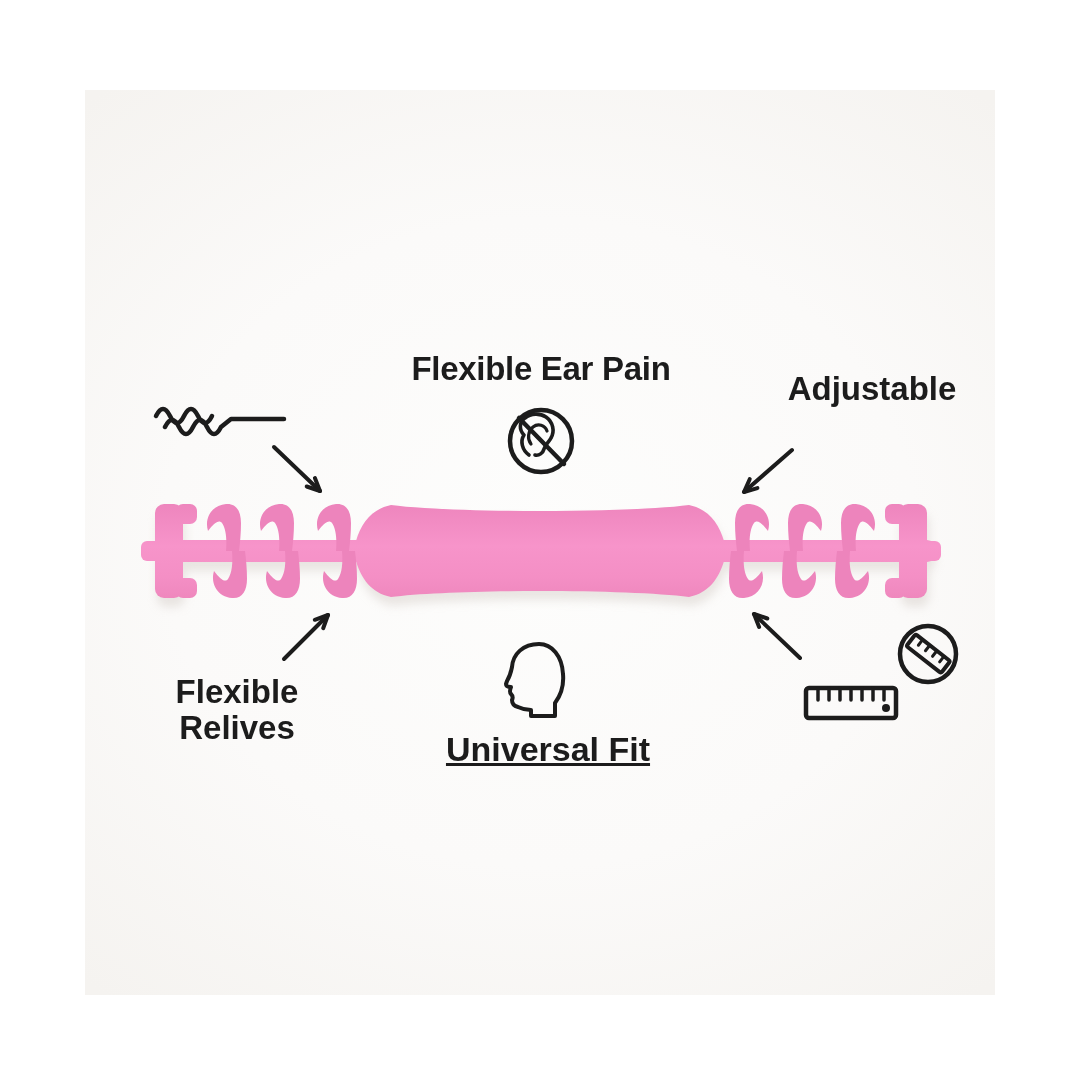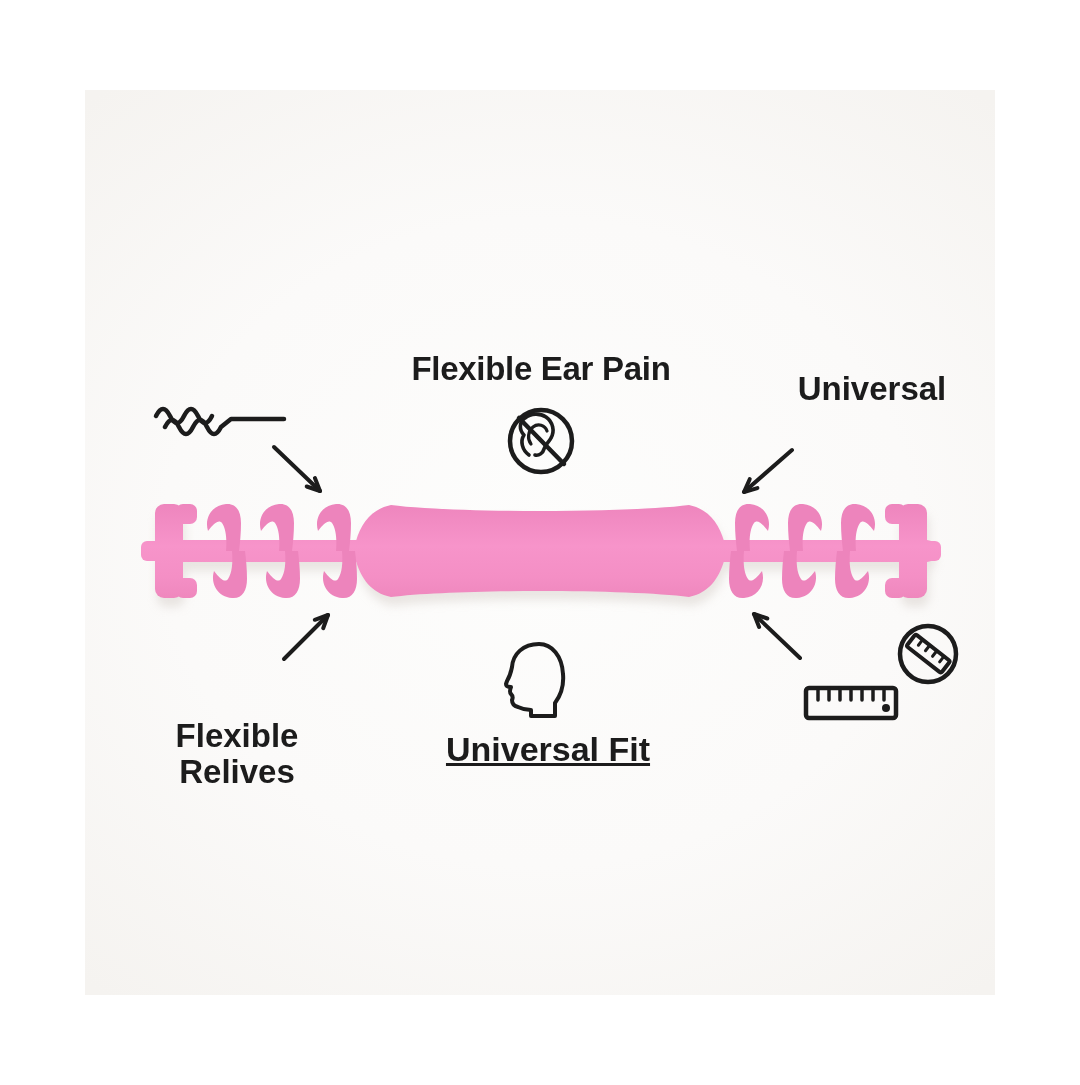--- a/index.html
+++ b/index.html
@@ -14,21 +14,21 @@
   }
   .overlay{position:absolute;left:0;top:0;width:1080px;height:1085px;}
   .label{
     position:absolute;font-weight:700;color:#1C1C1C;text-align:center;
     -webkit-font-smoothing:antialiased;
   }
   .label .line{display:block;}
   #label-relieves{left:541px;top:350px;transform:translateX(-50%);font-size:33px;letter-spacing:-0.3px;white-space:nowrap;}
   #label-adjustable{left:872px;top:371px;transform:translateX(-50%);font-size:33px;line-height:36px;white-space:nowrap;}
   #label-adjustable .shift{position:relative;left:-13px;}
-  #label-flexible{left:237px;top:674px;transform:translateX(-50%);font-size:33px;line-height:36px;white-space:nowrap;margin-top:44px;}
+  #label-flexible{left:237px;top:674px;transform:translateX(-50%);font-size:33px;line-height:36px;white-space:nowrap;}
   #label-universal{left:548px;top:730px;transform:translateX(-50%);font-size:34px;white-space:nowrap;text-decoration:underline;}
 </style>
 </head>
 <body>
 
 <div class="photo-area"></div>
 
 <svg class="overlay" viewBox="0 0 1080 1085" xmlns="http://www.w3.org/2000/svg">
   <defs>
     <linearGradient id="pinkGrad" gradientUnits="userSpaceOnUse" x1="0" y1="500" x2="0" y2="602">
@@ -166,21 +166,21 @@
     <g>
       <line x1="800" y1="658" x2="754" y2="614"></line>
       <polyline points="759.1,627 754,614 767.3,618.5"></polyline>
     </g>
   </g>
 </svg>
 
 <div class="label" id="label-relieves">Flexible Ear Pain</div>
 
 <div class="label" id="label-adjustable">
-  <span class="line">Universal</span>
+  <span class="line">Adjustable</span>
 </div>
 
 <div class="label" id="label-flexible">
   <span class="line">Flexible</span>
   <span class="line">Relives</span>
 </div>
 
 <div class="label" id="label-universal">Universal Fit</div>
 
 </body></html>

